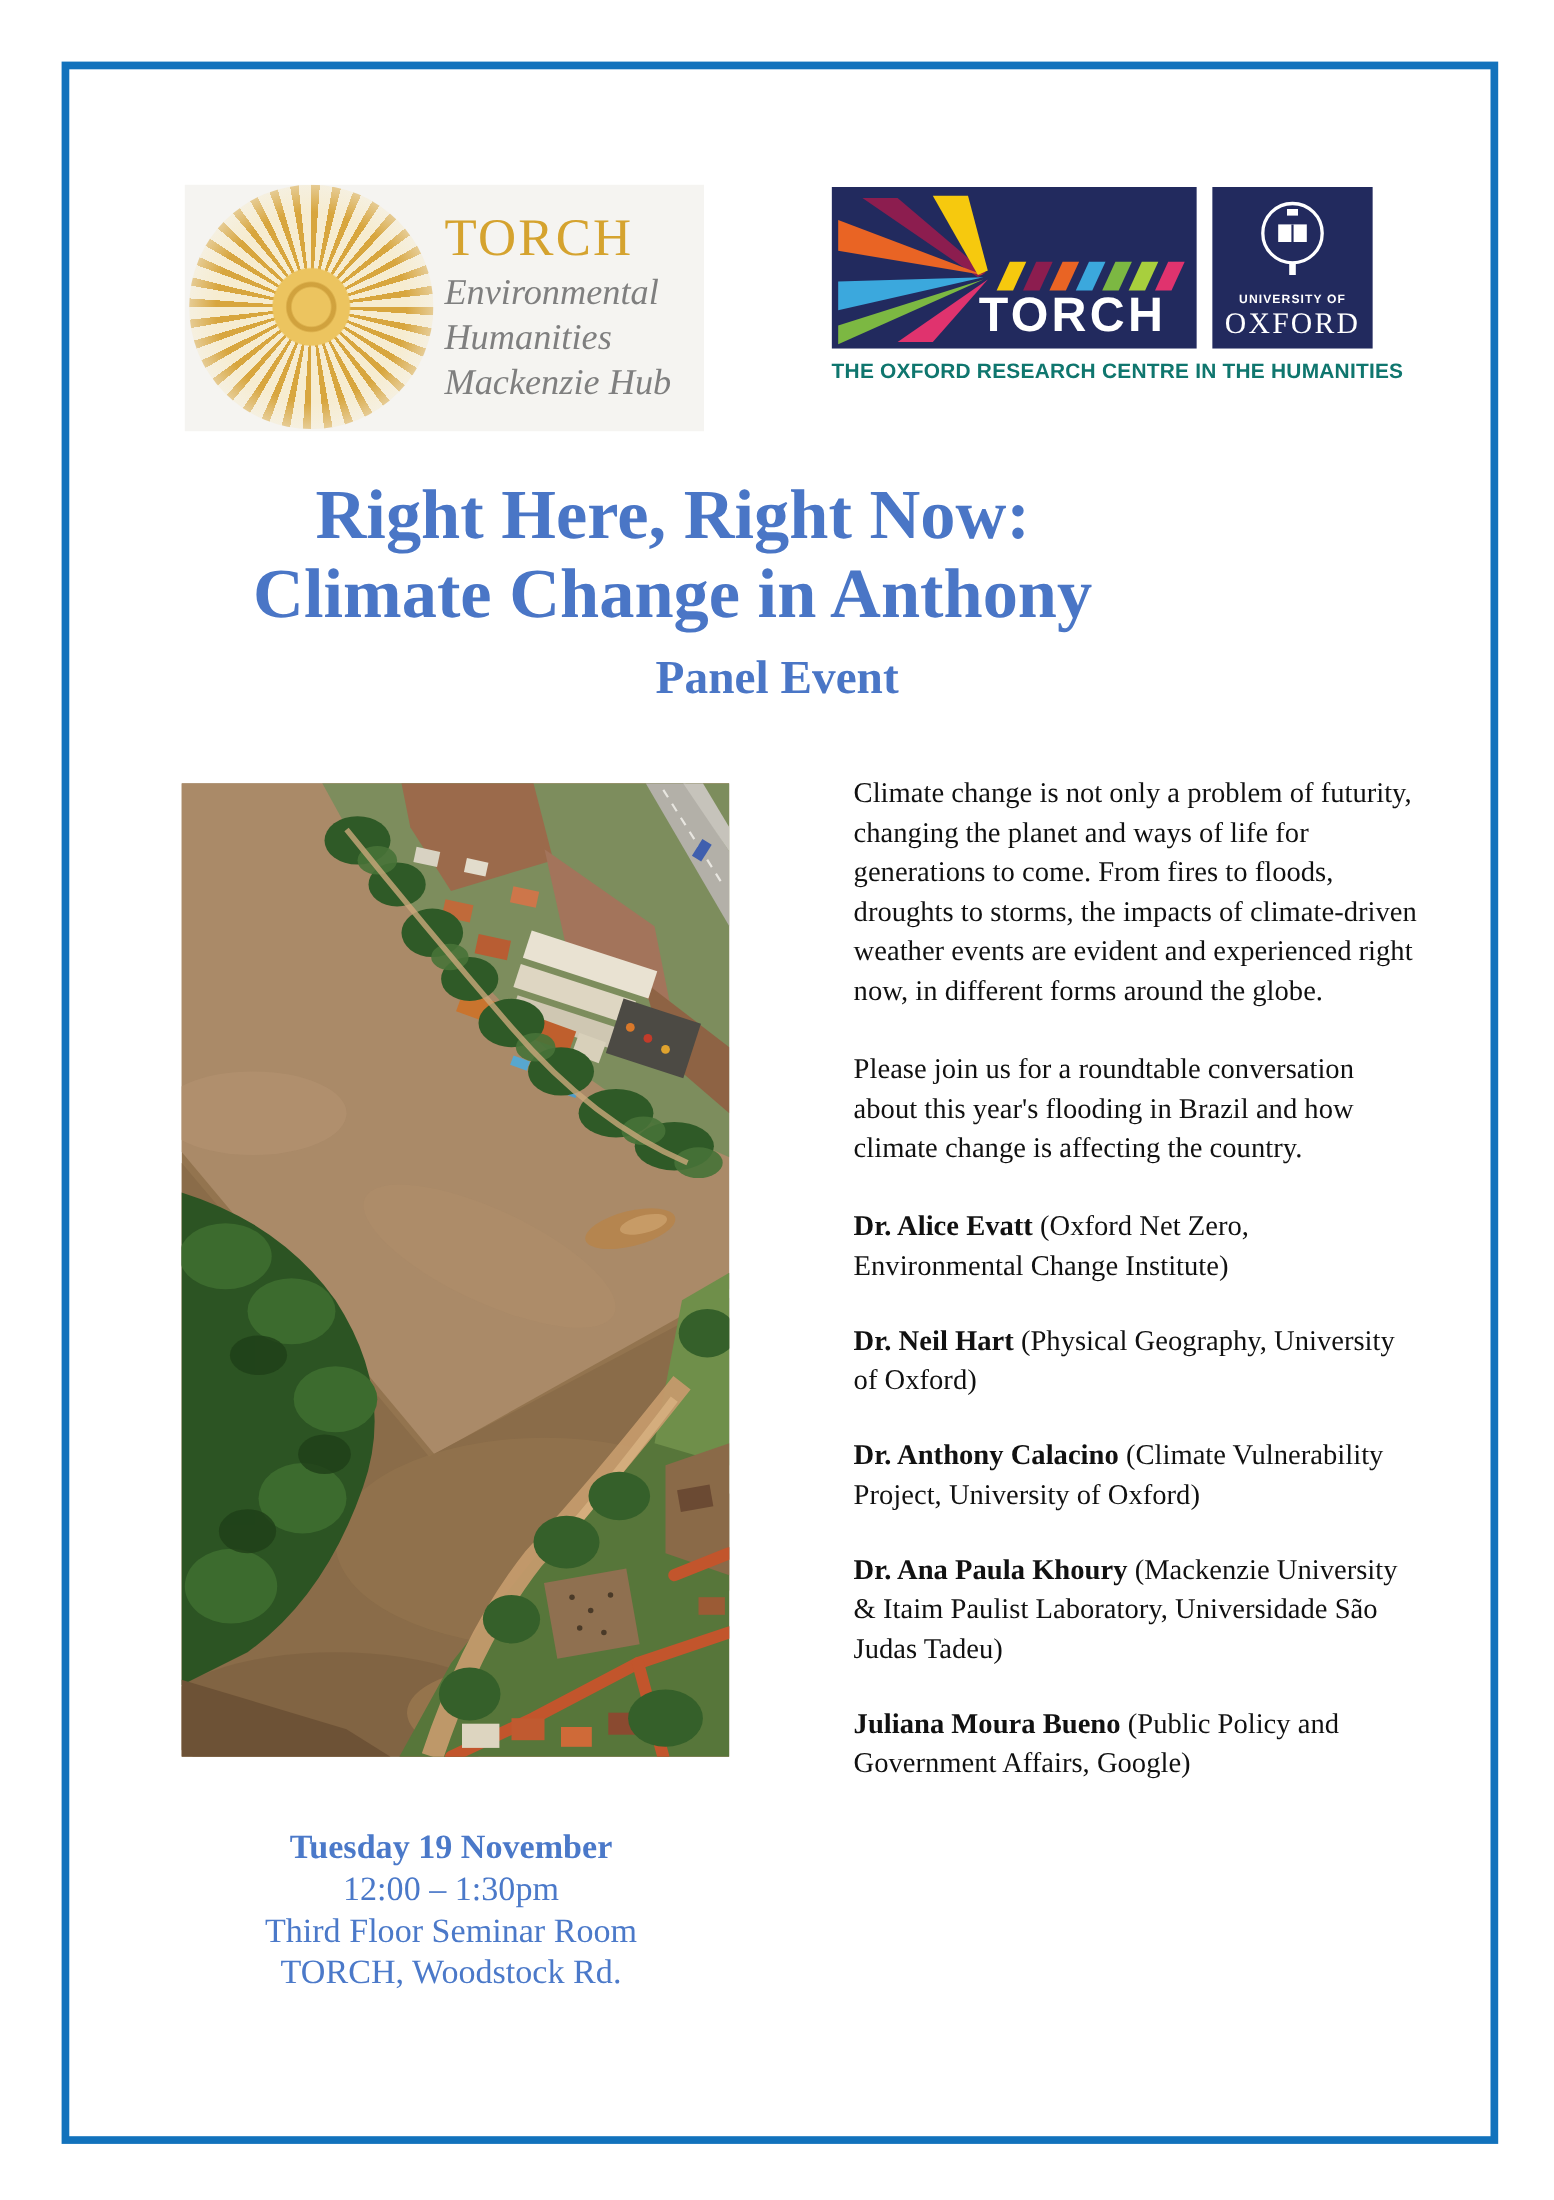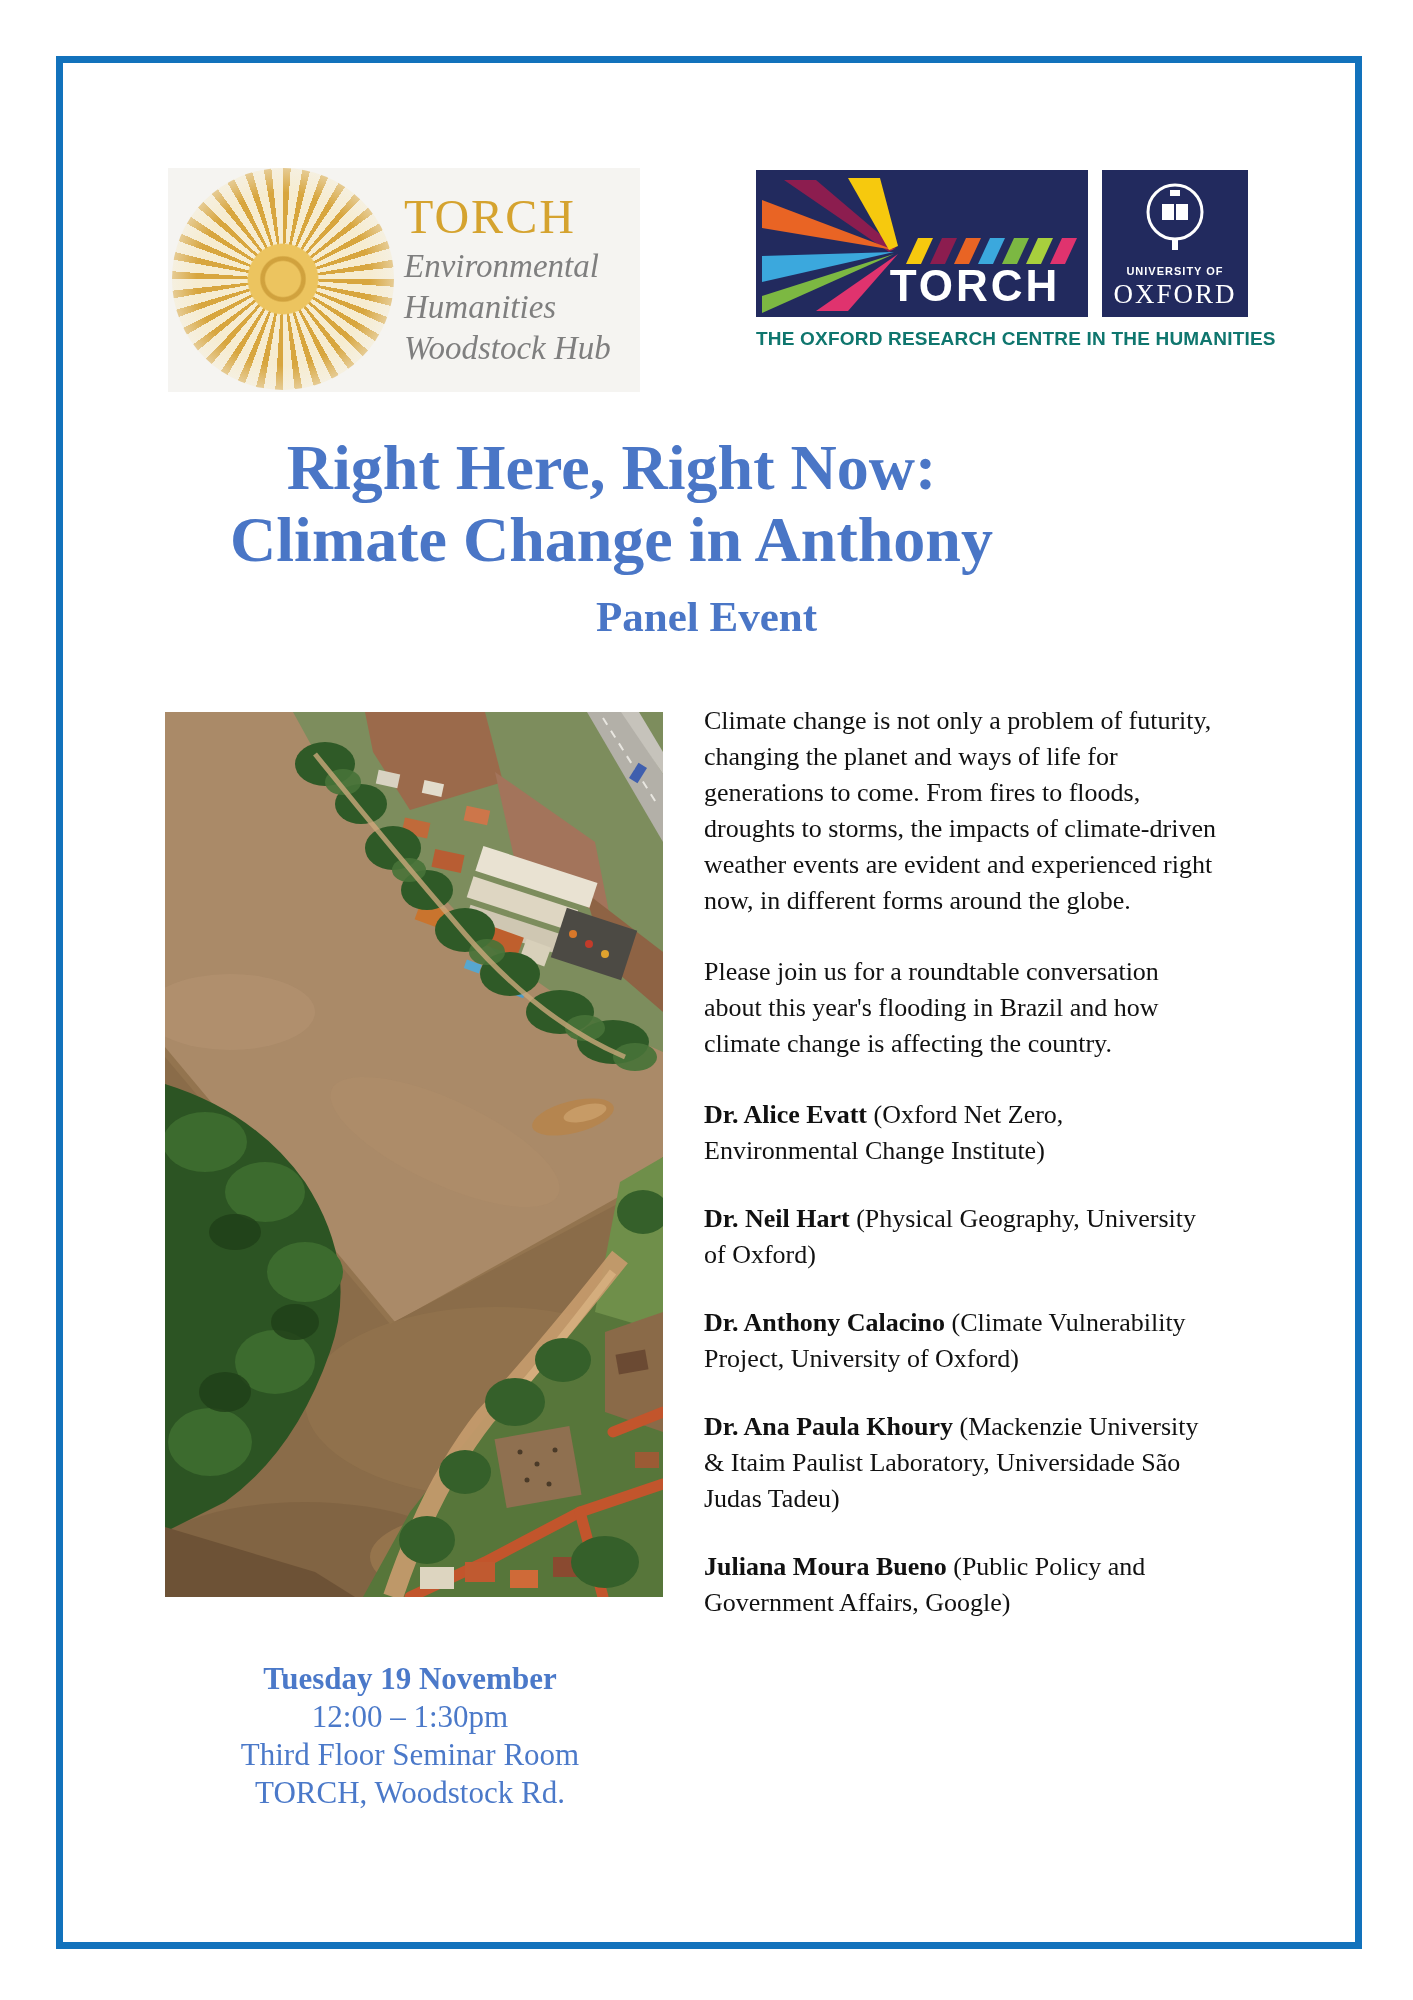--- a/index.html
+++ b/index.html
@@ -37,21 +37,21 @@
     color:#4a76c6;font-weight:bold;font-size:64px;line-height:72px;
   }
   .subtitle{
     position:absolute;left:0;top:592px;width:1413px;text-align:center;
     color:#4a76c6;font-weight:bold;font-size:43px;
   }
   
   .photo{position:absolute;left:165px;top:712px;width:498px;height:885px;}
   .photo svg{display:block;width:498px;height:885px;}
   
-  .body-col{position:absolute;left:704px;top:703px;width:514px;font-size:26px;line-height:36px;}
+  .body-col{position:absolute;left:776px;top:703px;width:514px;font-size:26px;line-height:36px;}
   .body-col p{margin:0 0 35px 0;}
   .body-col p.panelist{margin:0 0 32px 0;}
   .panelist b{font-weight:bold;}
   .more-info{font-size:21px;line-height:30px;overflow-wrap:anywhere;}
   
   .event-block{
     position:absolute;left:150px;top:1660px;width:520px;text-align:center;
     color:#4b79c9;font-size:31px;line-height:38px;
   }
   .event-date{font-weight:bold;}
@@ -62,21 +62,21 @@
 <body>
 
 <div class="frame"></div>
 
 <div class="hub-logo">
   <div class="sunflower"></div>
   <div class="hub-text">
     <div class="hub-title">TORCH</div>
     <div class="hub-line">Environmental</div>
     <div class="hub-line">Humanities</div>
-    <div class="hub-line">Woodstock Hub</div>
+    <div class="hub-line">Mackenzie Hub</div>
   </div>
 </div>
 
 <div class="torch-logo">
   <div class="logo-row">
     <svg width="332" height="147" viewBox="0 0 332 147">
       <rect width="332" height="147" fill="#222a5e"></rect>
       <polygon points="28,10 60,10 140,78 133,82" fill="#8c1d4f"></polygon>
       <polygon points="6,30 6,58 138,80" fill="#e96424"></polygon>
       <polygon points="92,8 124,8 142,76 133,80" fill="#f6c90e"></polygon>

